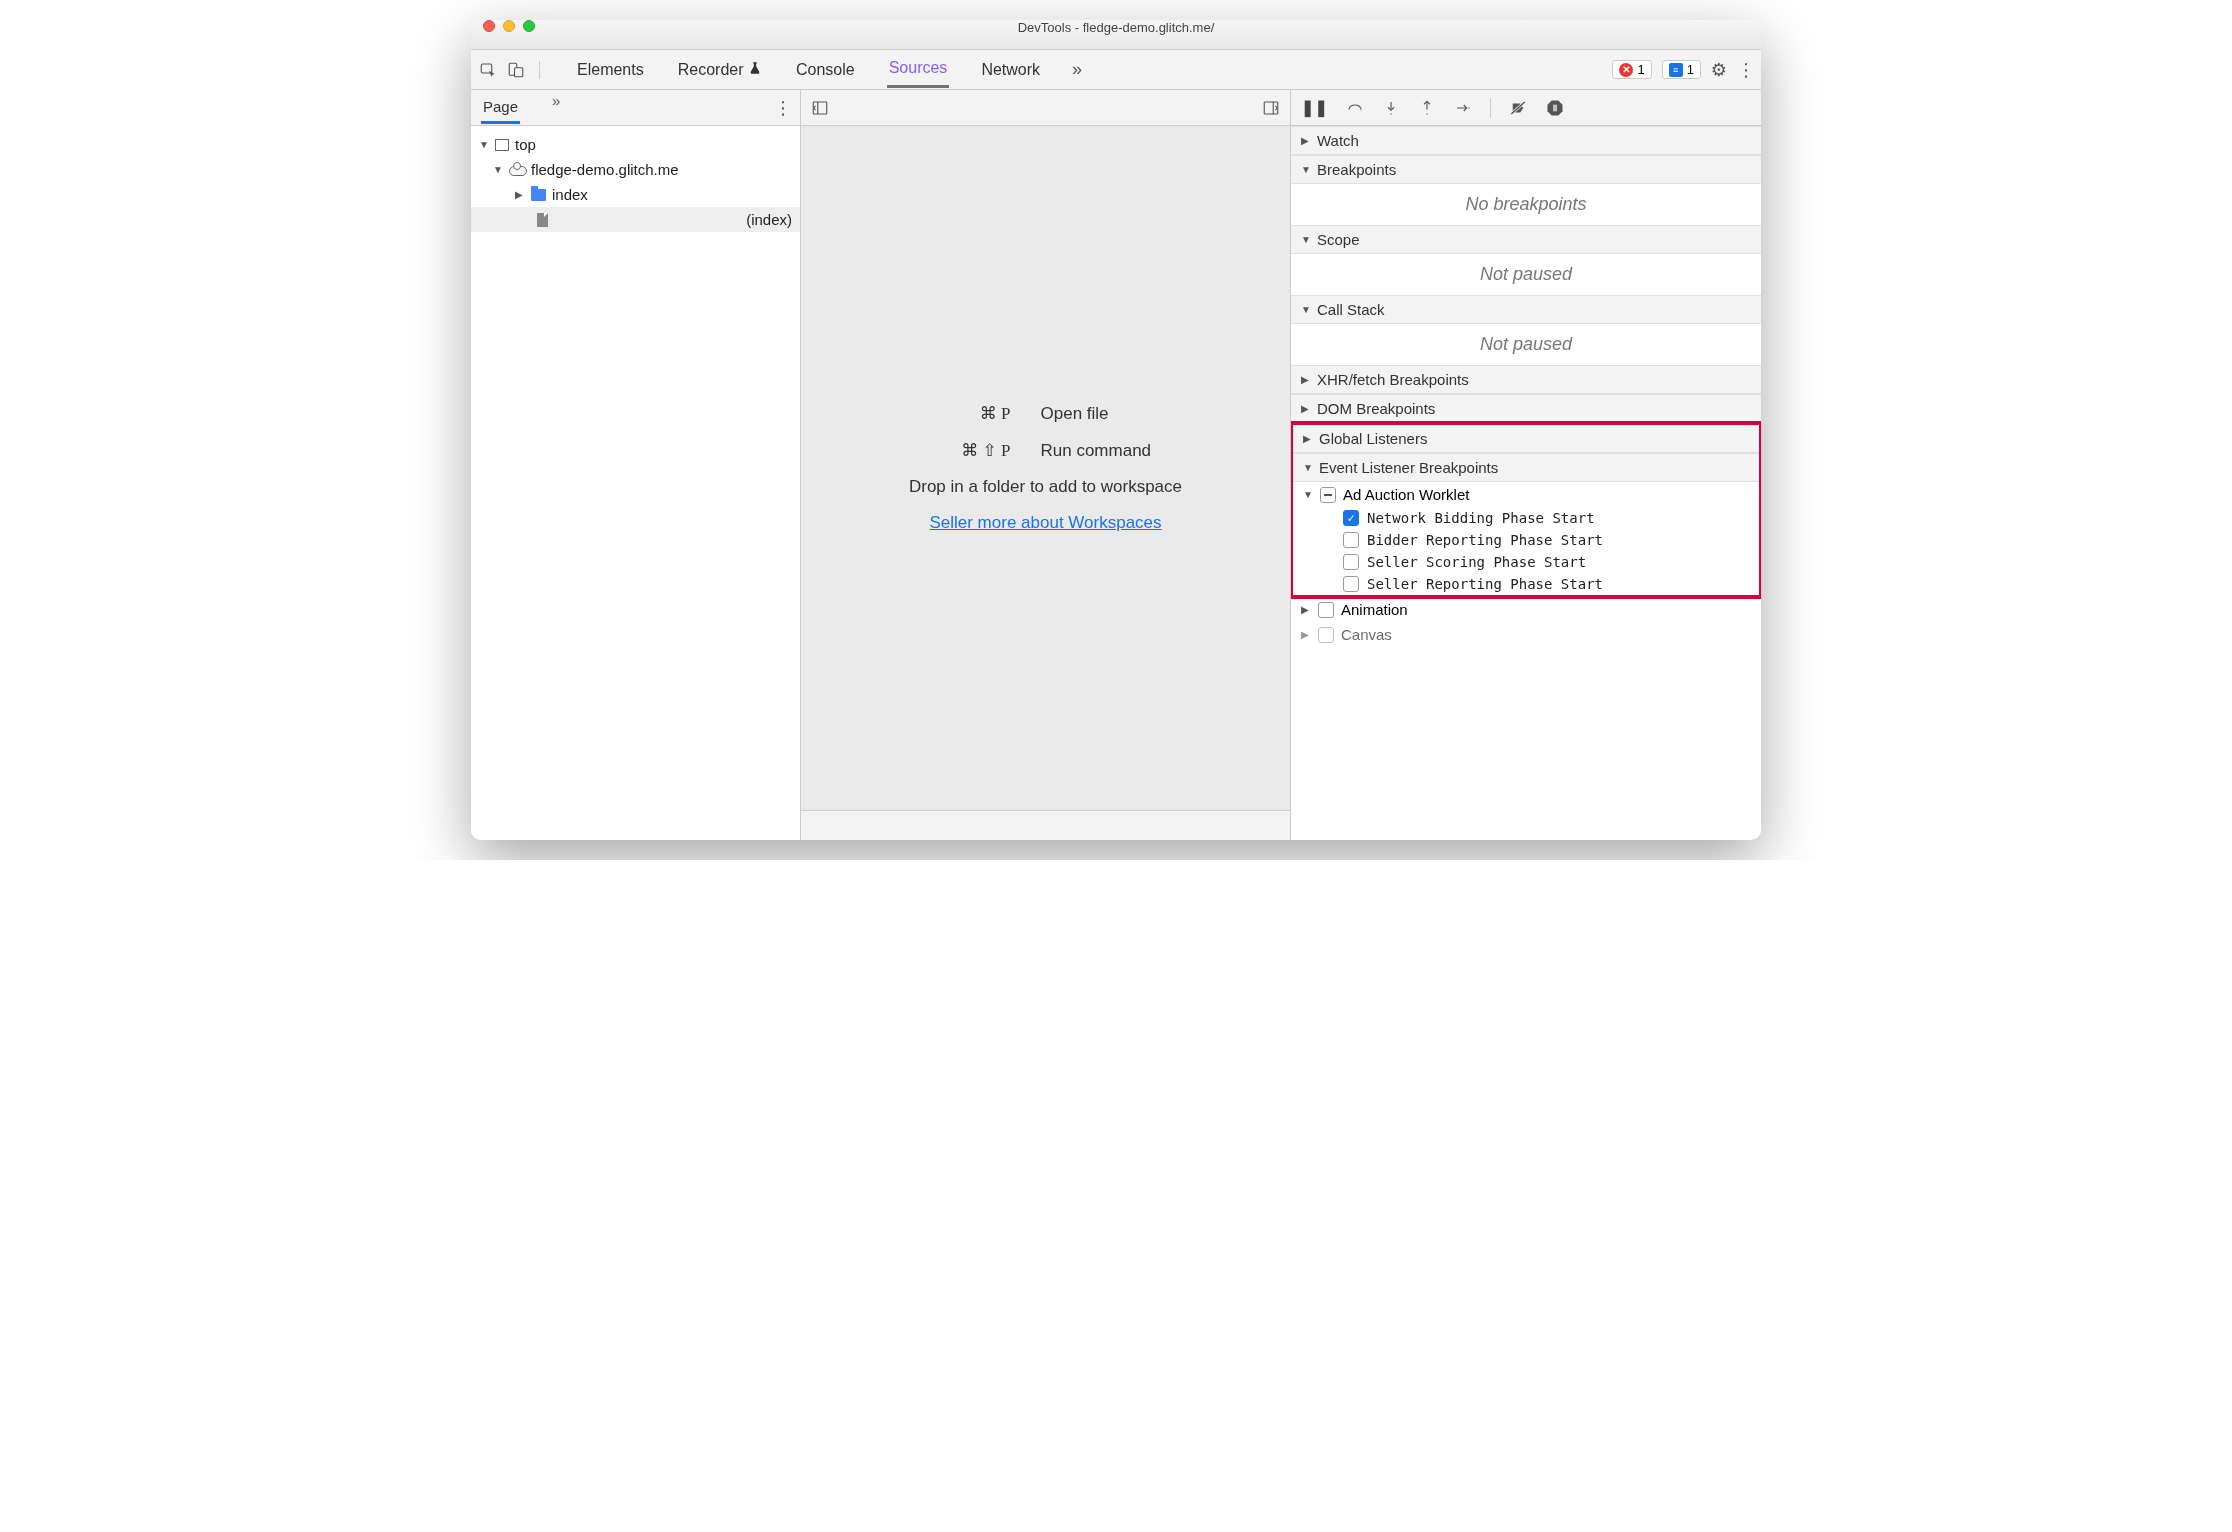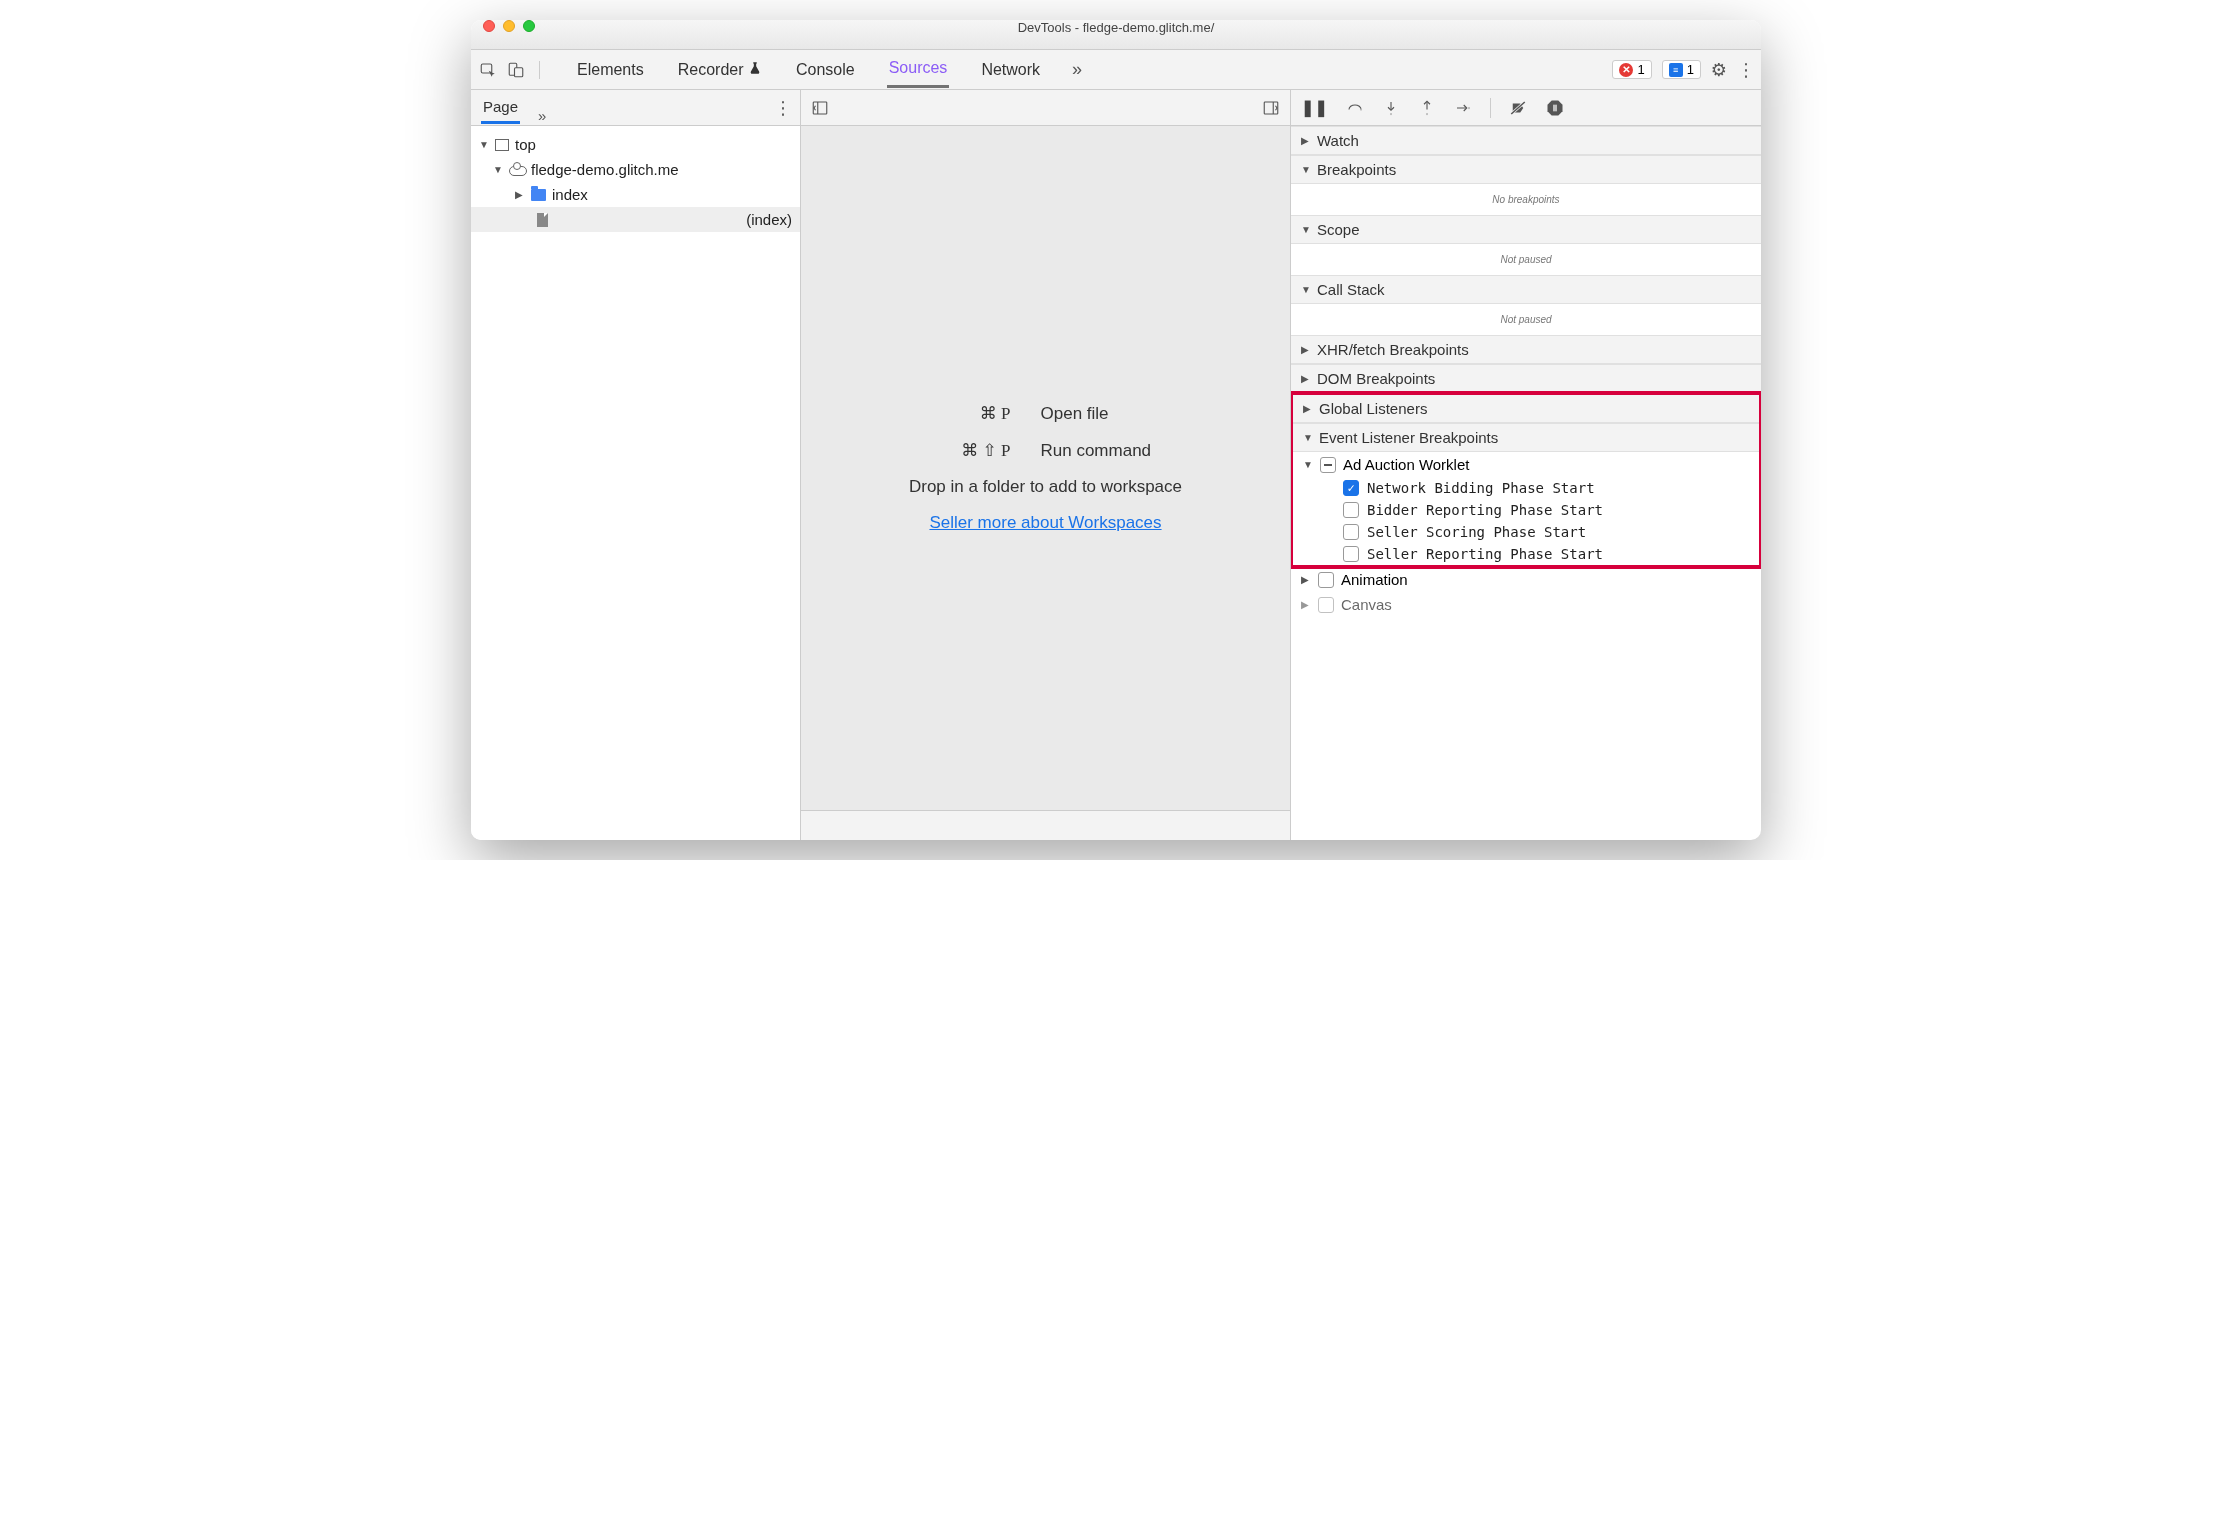--- a/index.html
+++ b/index.html
@@ -49,21 +49,21 @@
 .mid-content { flex:1; display:flex; flex-direction:column; align-items:center; justify-content:center; gap:16px; color:#333; font-size:17px;}
 .shortcut-row { display:grid; grid-template-columns: 150px 190px; gap:30px; align-items:center;}
 .shortcut-keys { text-align:right; font-family:-apple-system; font-size:17px; color:#333;}
 .link { color:#1a73e8; text-decoration:underline; cursor:pointer;}
 .mid-bottom { height:30px; border-top:1px solid #ccc; background:#f3f3f3;}
 
 .right { display:flex; flex-direction:column; overflow:hidden;}
 .debug-bar { height:36px; background:#f3f3f3; border-bottom:1px solid #ccc; display:flex; align-items:center; padding:0 10px; gap:18px; color:#888;}
 .debug-bar span { font-size:16px; }
 .sect-head { background:#f3f3f3; border-top:1px solid #e0e0e0; border-bottom:1px solid #e0e0e0; padding:5px 10px; font-size:15px; color:#333; display:flex; align-items:center; gap:6px; cursor:pointer;}
-.sect-body { padding:10px; text-align:center; font-style:italic; color:#777; font-size:10px;}
+.sect-body { padding:10px; text-align:center; font-style:italic; color:#777; font-size:18px;}
 .elb-box { border:4px solid #d6003c; margin:-2px; position:relative;}
 .evt-group { padding:4px 10px; display:flex; align-items:center; gap:7px; font-size:15px;}
 .evt-item { padding:3px 10px 3px 50px; display:flex; align-items:center; gap:8px; font-family: Menlo, Consolas, monospace; font-size:14px; color:#222;}
 .cb { width:16px; height:16px; border:1.5px solid #999; border-radius:3px; display:inline-flex; align-items:center; justify-content:center; background:#fff;}
 .cb.checked { background:#1a73e8; border-color:#1a73e8; color:#fff; font-size:12px;}
 .cb.mixed { background:#fff;}
 .cb.mixed::after { content:""; width:8px; height:2px; background:#555;}
 svg.icn { width:18px; height:18px; fill:none; stroke:#555; stroke-width:1.5;}
 </style>
 </head>
@@ -112,21 +112,21 @@
         </span>
       <span class="gear">⚙</span>
       <span class="kebab">⋮</span>
     </div>
   </div>
 
   <div class="body">
 
     <div class="left">
       <div class="left-tabs">
-        <div style="display:flex;gap:18px;align-items:flex-end;">
+        <div style="display:flex;gap:32px;align-items:flex-start;">
           <span class="page">Page</span>
           <span style="color:#555;">»</span>
         </div>
         <span class="kebab">⋮</span>
       </div>
       <div class="tree">
         <div class="tree-row">
             <span class="arrow">▼</span>
             <span class="frame-icon"></span>
             <span>top</span>

